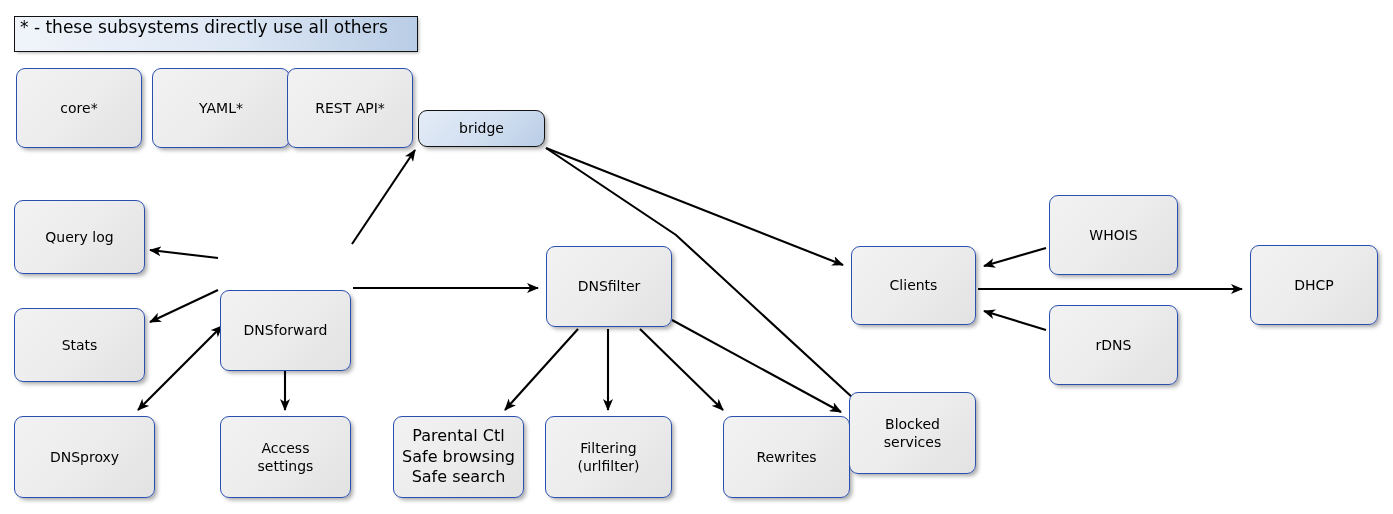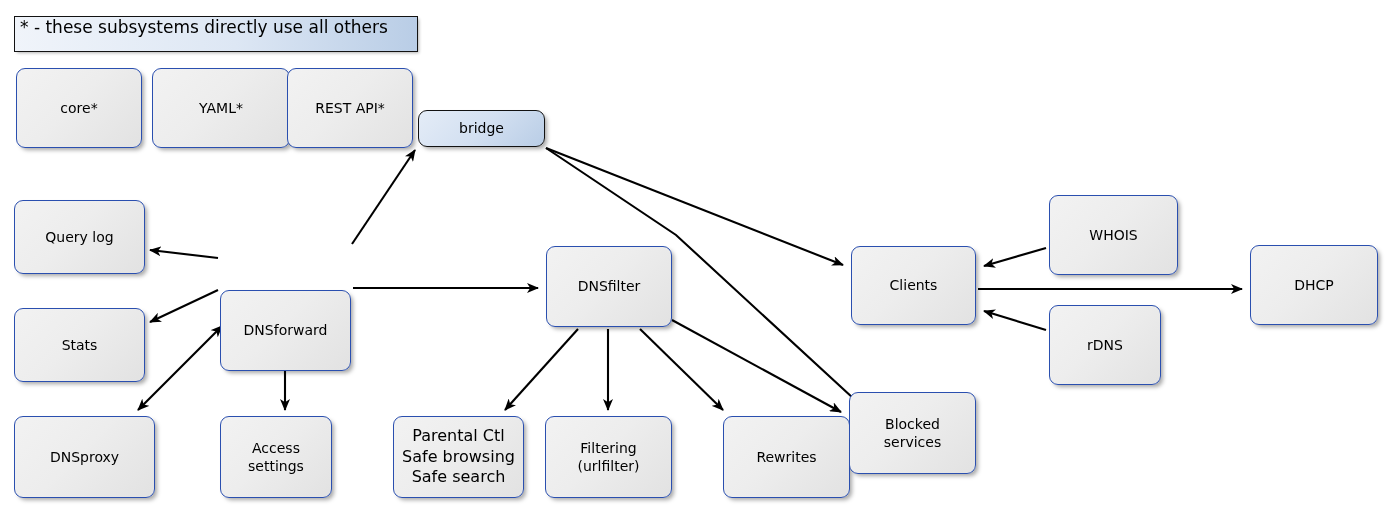--- a/index.html
+++ b/index.html
@@ -103,34 +103,34 @@
 
   <div id="node-group">
       <div class="node" style="left: 16px; top: 68px; width: 126px; height: 80px;"><span>core*</span></div>
       <div class="node" style="left: 152px; top: 68px; width: 138px; height: 80px;"><span>YAML*</span></div>
       <div class="node" style="left: 287px; top: 68px; width: 126px; height: 80px;"><span>REST API*</span></div>
       <div class="node rect" style="left: 418px; top: 110px; width: 127px; height: 37px;"><span>bridge</span></div>
       <div class="node" style="left: 14px; top: 200px; width: 131px; height: 74px;"><span>Query log</span></div>
       <div class="node" style="left: 14px; top: 308px; width: 131px; height: 74px;"><span>Stats</span></div>
       <div class="node" style="left: 14px; top: 416px; width: 141px; height: 82px;"><span>DNSproxy</span></div>
       <div class="node" style="left: 220px; top: 246px; width: 131px; height: 81px; margin-top: 44px;"><span>DNSforward</span></div>
-      <div class="node" style="left: 220px; top: 416px; width: 112px; height: 82px;"><span>Access
+      <div class="node" style="left: 220px; top: 416px; width: 131px; height: 82px;"><span>Access
 settings</span></div>
       <div class="node" style="left: 546px; top: 246px; width: 126px; height: 81px;"><span>DNSfilter</span></div>
       <div class="node tight" style="left: 393px; top: 416px; width: 131px; height: 82px;"><span>Parental Ctl
 Safe browsing
 Safe search</span></div>
       <div class="node" style="left: 545px; top: 416px; width: 127px; height: 82px;"><span>Filtering
 (urlfilter)</span></div>
       <div class="node" style="left: 723px; top: 416px; width: 127px; height: 82px;"><span>Rewrites</span></div>
       <div class="node" style="left: 849px; top: 392px; width: 127px; height: 82px; text-align: center;"><span>Blocked
 services</span></div>
       <div class="node" style="left: 851px; top: 246px; width: 125px; height: 79px; align-items: center;"><span>Clients</span></div>
       <div class="node" style="left: 1049px; top: 195px; width: 129px; height: 80px;"><span>WHOIS</span></div>
-      <div class="node" style="left: 1049px; top: 305px; width: 112px; height: 80px;"><span>rDNS</span></div>
+      <div class="node" style="left: 1049px; top: 305px; width: 129px; height: 80px;"><span>rDNS</span></div>
       <div class="node" style="left: 1250px; top: 245px; width: 128px; height: 80px;"><span>DHCP</span></div>
     </div>
 
   <div class="legend" style="left:14px; top:16px; width:404px; height:36px;">
     <span>* - these subsystems directly use all others</span>
   </div>
 
 </div>
 
 </body></html>

